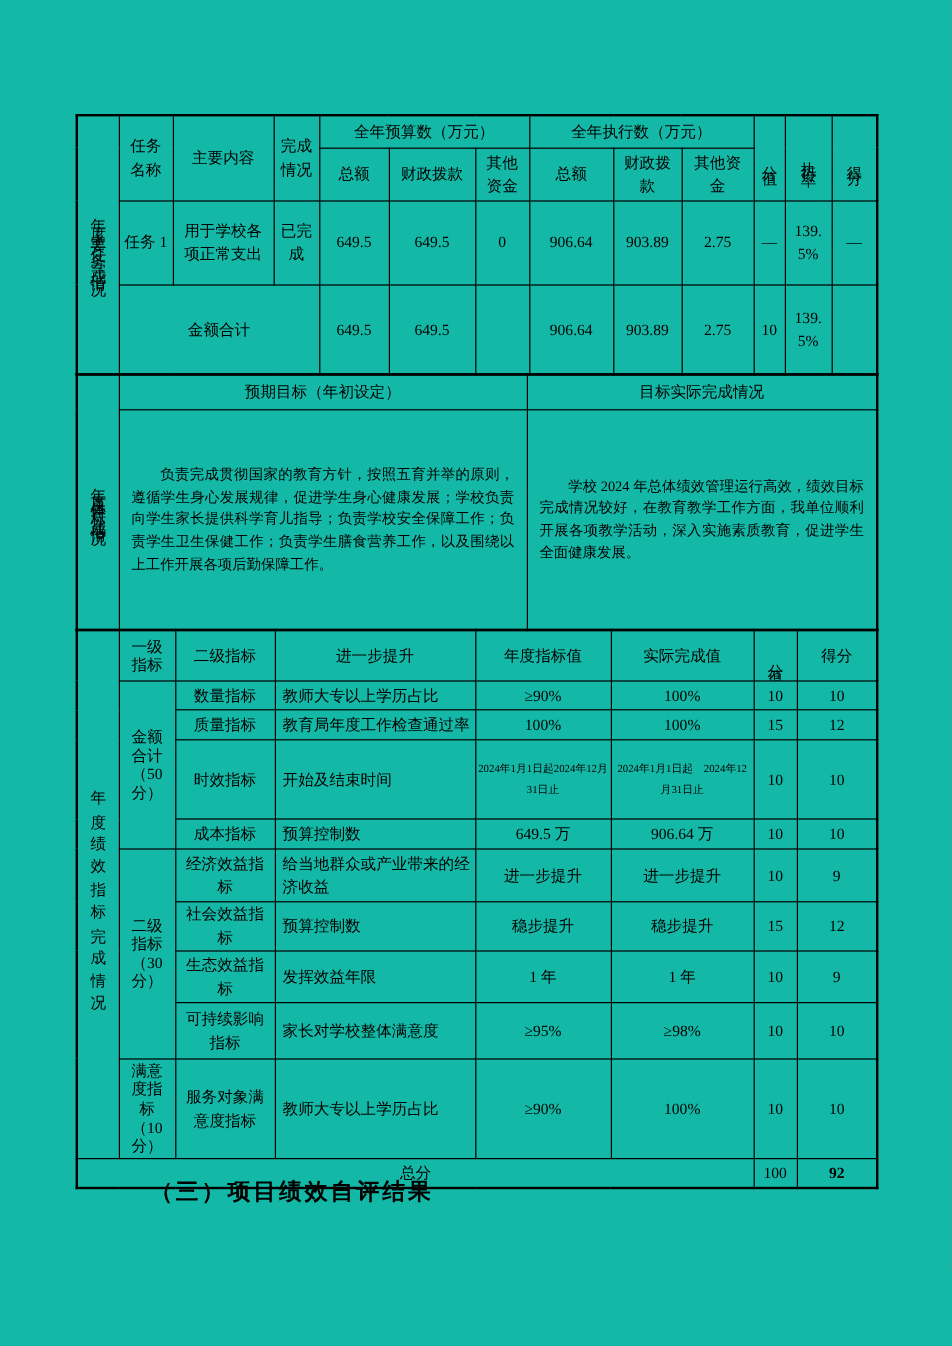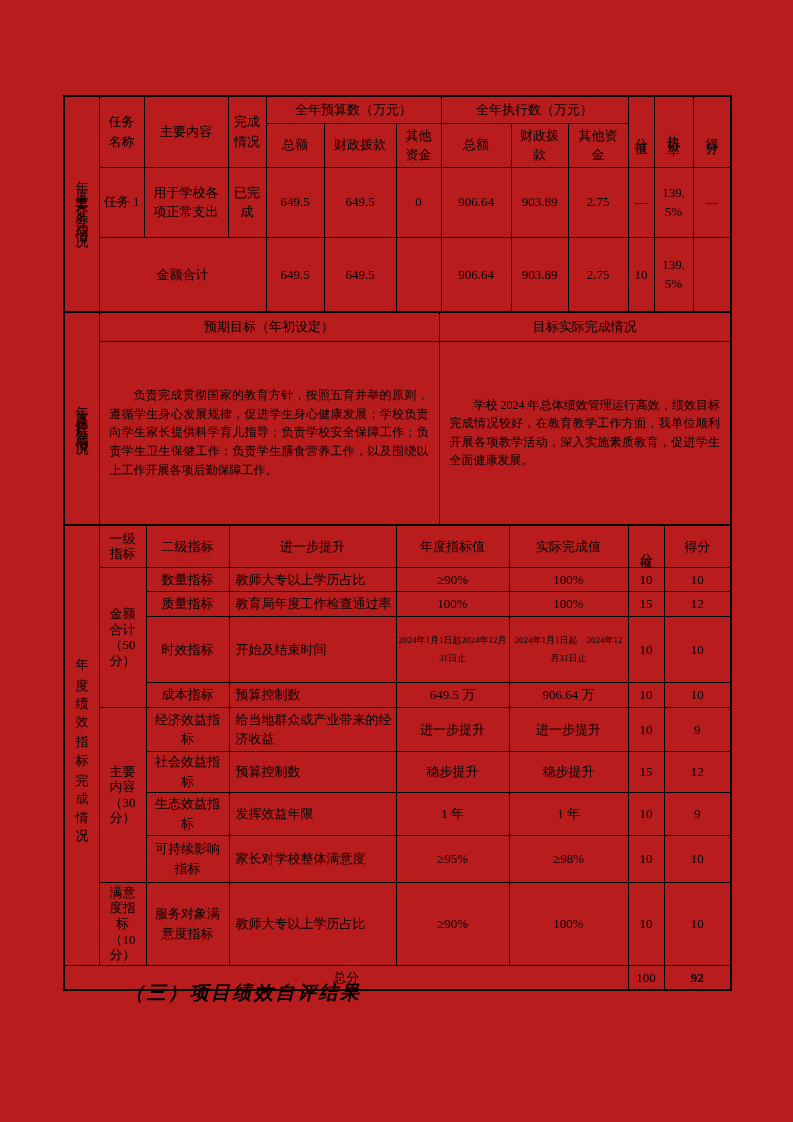--- a/index.html
+++ b/index.html
@@ -1,19 +1,19 @@
 <!DOCTYPE html>
 <html><head>
 <meta charset="utf-8">
 <style>
   html,body { margin:0; padding:0; }
   body { background:#888; }
   .page {
     position:relative; width:793px; height:1122px; margin:0 auto;
-    background:#b91c1c; overflow:hidden;
+    background:#14b8a6; overflow:hidden;
     font-family:"Liberation Serif","DejaVu Serif",serif; color:#000;
   }
   .tablewrap { position:absolute; left:63px; top:95px; width:667px; }
   table.sec { border-collapse:collapse; table-layout:fixed; width:667px; border:2px solid #000; }
   table.sec.follow { margin-top:-2px; }
   .sec td {
     border:1px solid #000; font-size:13px; text-align:center; vertical-align:middle;
     word-break:break-all; line-height:1.5; padding:2px 4px; overflow:hidden;
   }
   
@@ -36,21 +36,21 @@
   td.smalltime { font-size:9px; line-height:2.1; padding:14px 2px; }
   td.para {
     text-align:justify; vertical-align:middle; font-size:12px; line-height:1.55;
     padding:6px 10px; word-break:break-all;
   }
   td.para .indent { text-indent:2em; margin:0; }
   td.nowrap { white-space:nowrap; padding:2px 1px; }
   .bold { font-weight:bold; }
   .h3title {
     position:absolute; left:125px; top:980px;
-    font-size:19px; font-weight:bold; font-style:italic; letter-spacing:2.5px;
+    font-size:19px; font-weight:bold; letter-spacing:2.5px;
   }
 </style>
 </head>
 <body>
 
 <div class="page">
   <div class="tablewrap">
 
     <table class="sec">
       <colgroup>
@@ -189,21 +189,21 @@
       </tr>
       <tr style="height:23px">
         <td class="lvl2">成本指标</td>
         <td class="cleft">预算控制数</td>
         <td>649.5 万</td>
         <td>906.64 万</td>
         <td class="np">10</td>
         <td>10</td>
       </tr>
       <tr style="height:41px">
-        <td class="lvl1" rowspan="4">主要内容（30分）</td>
+        <td class="lvl1" rowspan="4">二级指标（30分）</td>
         <td class="lvl2">经济效益指标</td>
         <td class="cleft">给当地群众或产业带来的经济收益</td>
         <td>进一步提升</td>
         <td>进一步提升</td>
         <td class="np">10</td>
         <td>9</td>
       </tr>
       <tr style="height:41px">
         <td class="lvl2">社会效益指标</td>
         <td class="cleft">预算控制数</td>

